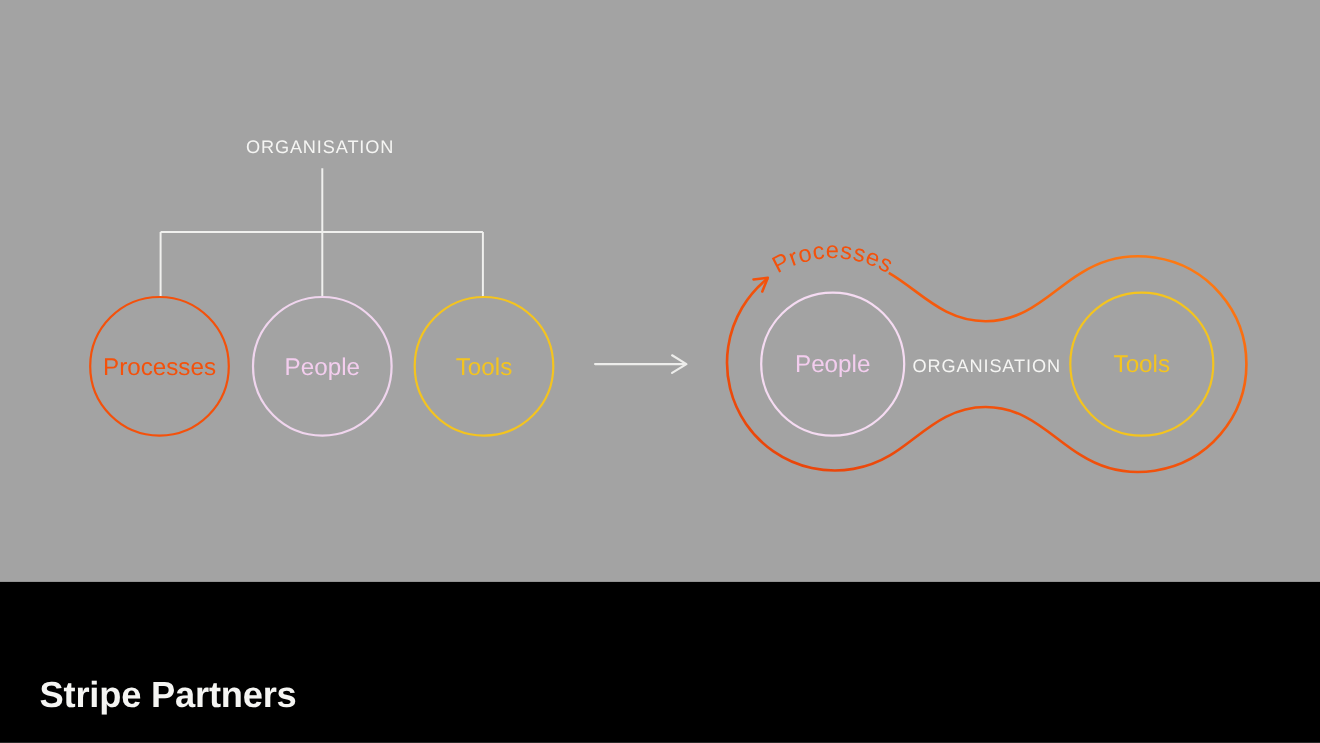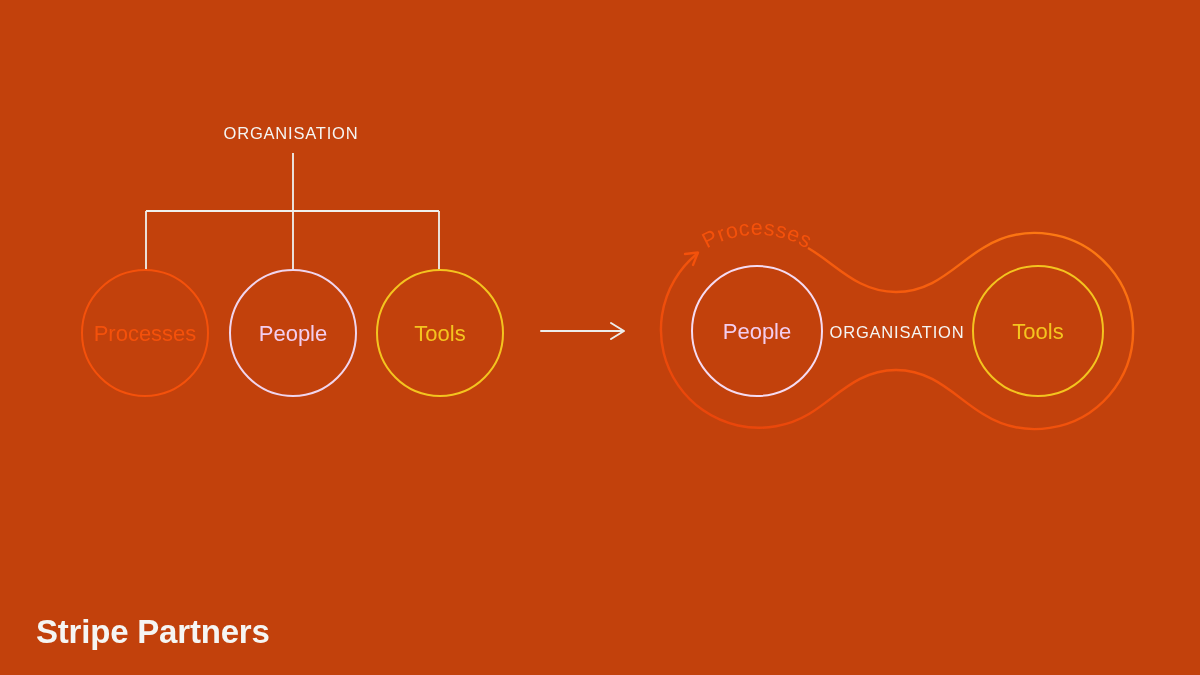--- a/index.html
+++ b/index.html
@@ -7,22 +7,22 @@
     padding: 0;
     background: #000;
     width: 1200px;
     height: 675px;
     overflow: hidden;
     font-family: "Liberation Sans", sans-serif;
   }
   .stage {
     position: relative;
     width: 1200px;
-    height: 675px;
-    background: #c2410c;
+    height: 529px;
+    background: #a3a3a3;
   }
   svg { display: block; }
 
   .label-caps {
     font-size: 16.5px;
     letter-spacing: 0.8px;
     font-weight: 400;
   }
   .node-label {
     font-size: 22px;

